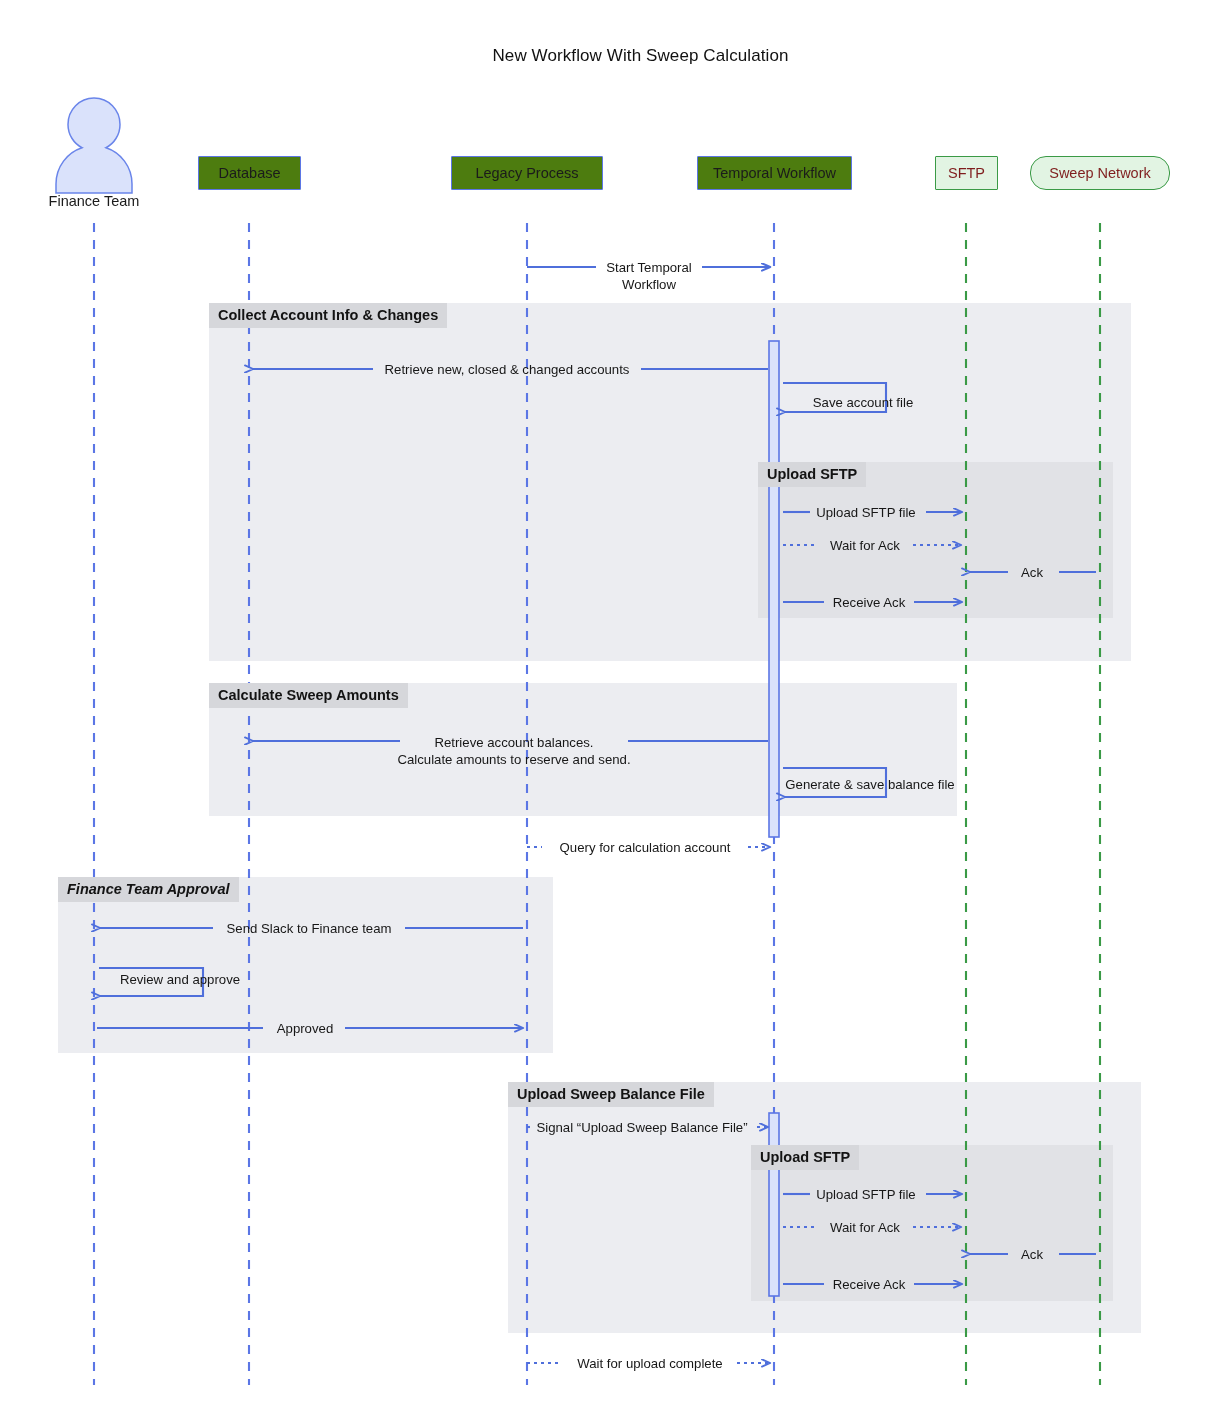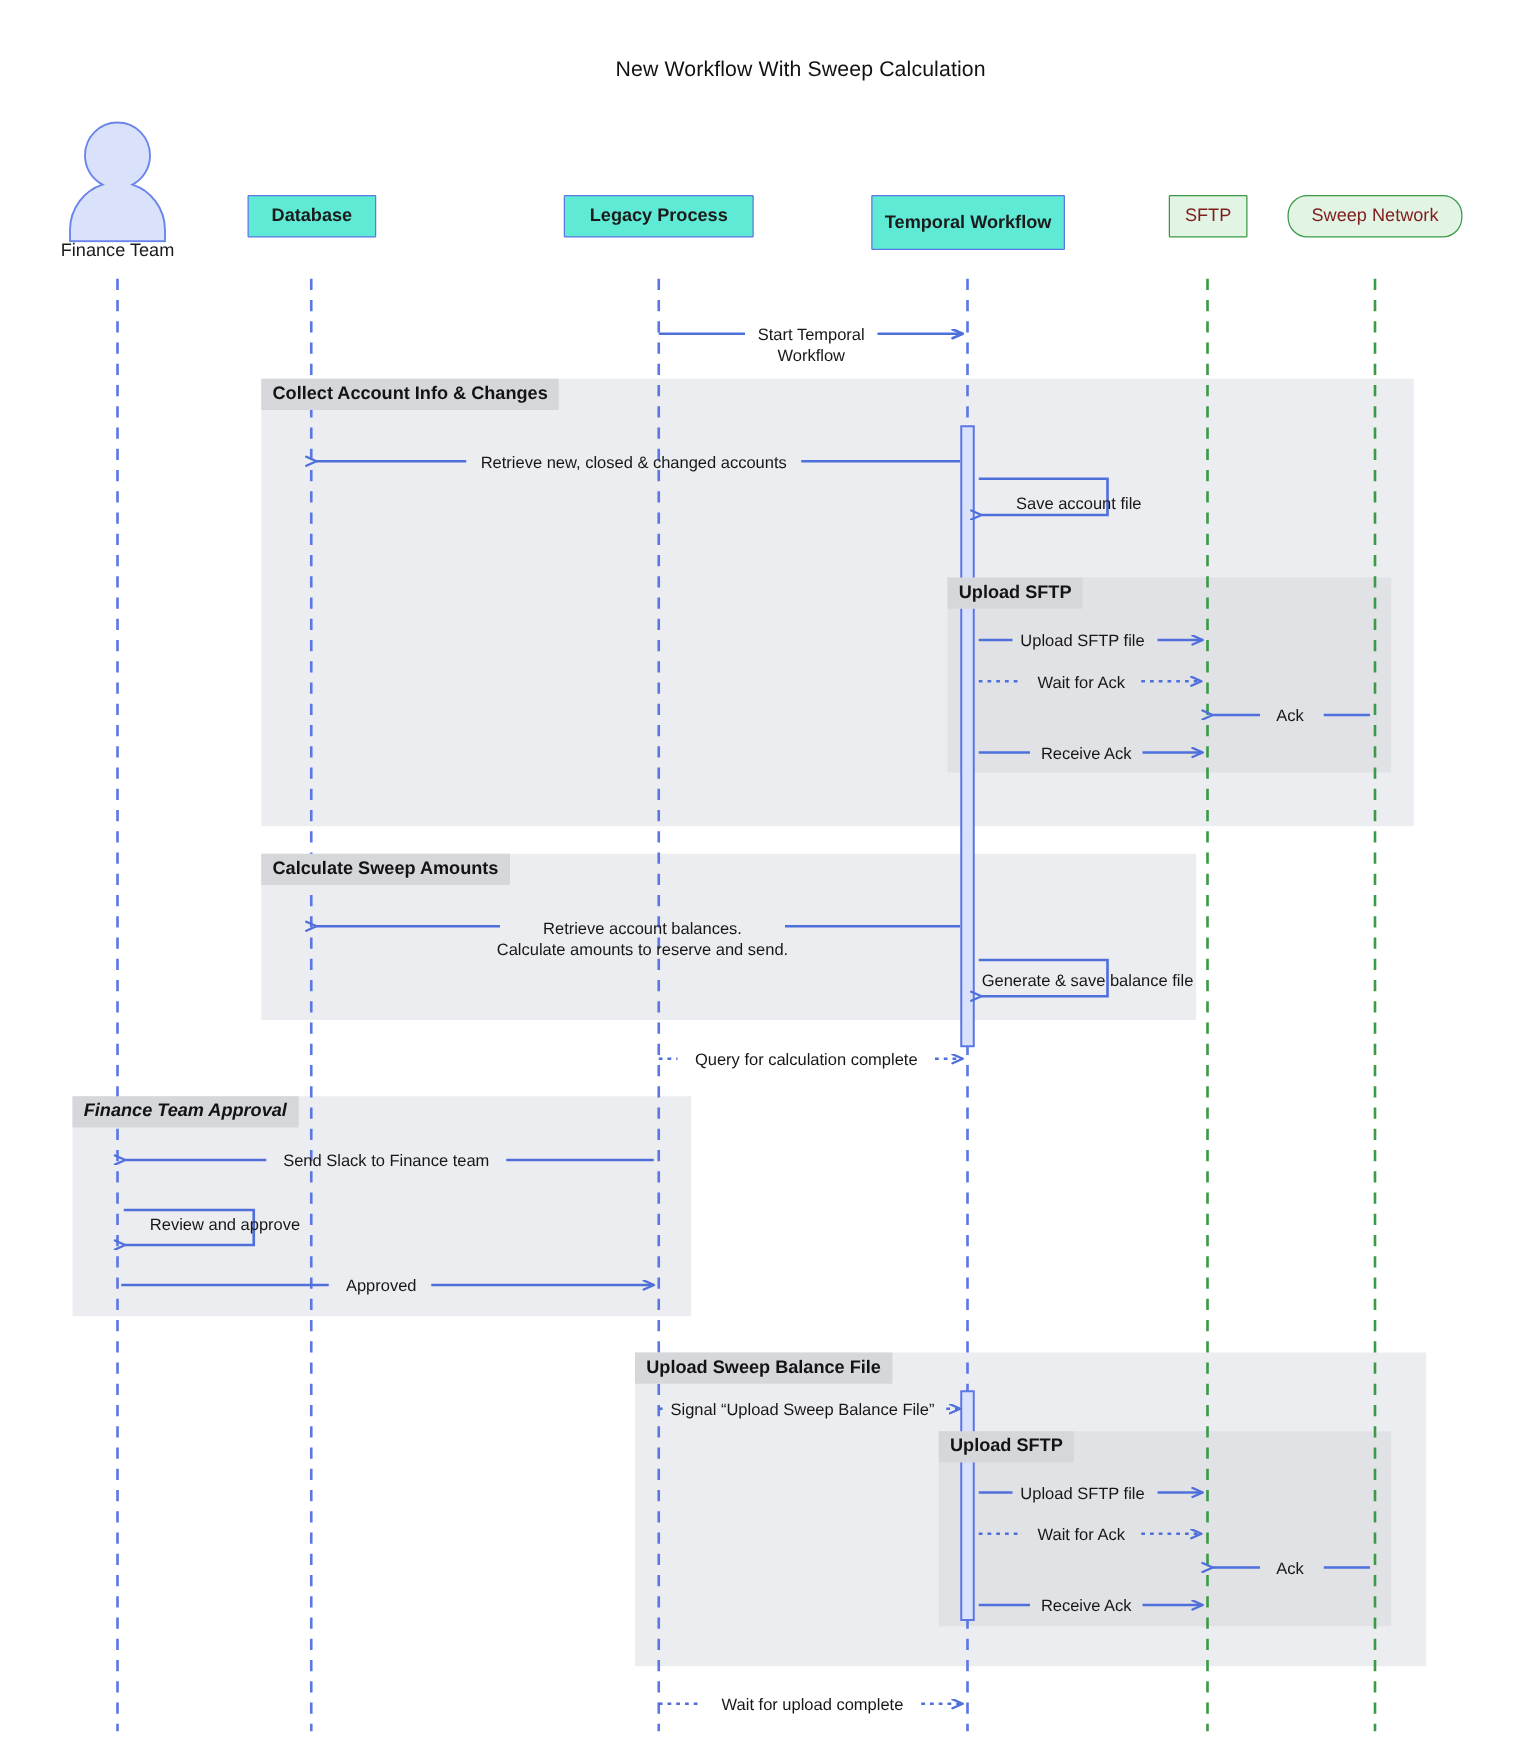--- a/index.html
+++ b/index.html
@@ -23,21 +23,21 @@
     letter-spacing:0.1px;
     margin-left:32px;
   }
   .participant{
     position:absolute;
     display:flex;align-items:center;justify-content:center;
     font-size:14.5px;
     box-sizing:border-box;
     border-radius:1px;
   }
-  .p-blue{background:#5eead4;border:1.6px solid#5b76e5;color:#1b1b1b;font-weight:bold;}
+  .p-blue{background:#4d7c0f;border:1.6px solid#5b76e5;color:#1b1b1b;}
   .p-green{background:#e2f4e3;border:1.6px solid#3a9a46;color:#7f1d1d;}
   .actor-label{
     position:absolute;font-size:14.5px;color:#1b1b1b;text-align:center;
   }
   .frag{position:absolute;box-sizing:border-box;}
   .frag-outer{background:#ecedf1;}
   .frag-inner{background:#e1e2e6;}
   .frag-label{
     position:absolute;background:#d6d7db;color:#131313;
     font-size:14.5px;font-weight:bold;
@@ -69,21 +69,21 @@
   <div class="actor-label" style="left:24px;top:193px;width:140px;">Finance Team</div>
 
   <div class="participant p-blue" style="left:198px;top:156px;width:103px;height:34px;">
     <span>Database</span>
   </div>
 
   <div class="participant p-blue" style="left:451px;top:156px;width:152px;height:34px;">
     <span>Legacy Process</span>
   </div>
 
-  <div class="participant p-blue" style="left:697px;top:156px;width:155px;height:44px;">
+  <div class="participant p-blue" style="left:697px;top:156px;width:155px;height:34px;">
     <span>Temporal Workflow</span>
   </div>
 
   <div class="participant p-green" style="left:935px;top:156px;width:63px;height:34px;">
     <span>SFTP</span>
   </div>
 
   <div class="participant p-green" style="left:1030px;top:156px;width:140px;height:34px;border-radius:16px;">
     <span>Sweep Network</span>
   </div>
@@ -205,21 +205,21 @@
 
   <div class="msg-label" style="left:828px;top:595px;width:82px;">Receive Ack</div>
 
   <div class="msg-label two" style="left:392px;top:734px;width:244px;">
     <span>Retrieve account balances.</span><br>
     <span>Calculate amounts to reserve and send.</span>
   </div>
 
   <div class="msg-label" style="left:781px;top:777px;width:178px;">Generate &amp; save balance file</div>
 
-  <div class="msg-label" style="left:546px;top:840px;width:198px;">Query for calculation complete</div>
+  <div class="msg-label" style="left:546px;top:840px;width:198px;">Query for calculation account</div>
 
   <div class="msg-label" style="left:222px;top:921px;width:174px;">Send Slack to Finance team</div>
 
   <div class="msg-label" style="left:112px;top:972px;width:136px;">Review and approve</div>
 
   <div class="msg-label" style="left:271px;top:1021px;width:68px;">Approved</div>
 
   <div class="msg-label" style="left:528px;top:1120px;width:228px;">Signal “Upload Sweep Balance File”</div>
 
   <div class="msg-label" style="left:814px;top:1187px;width:104px;">Upload SFTP file</div>

